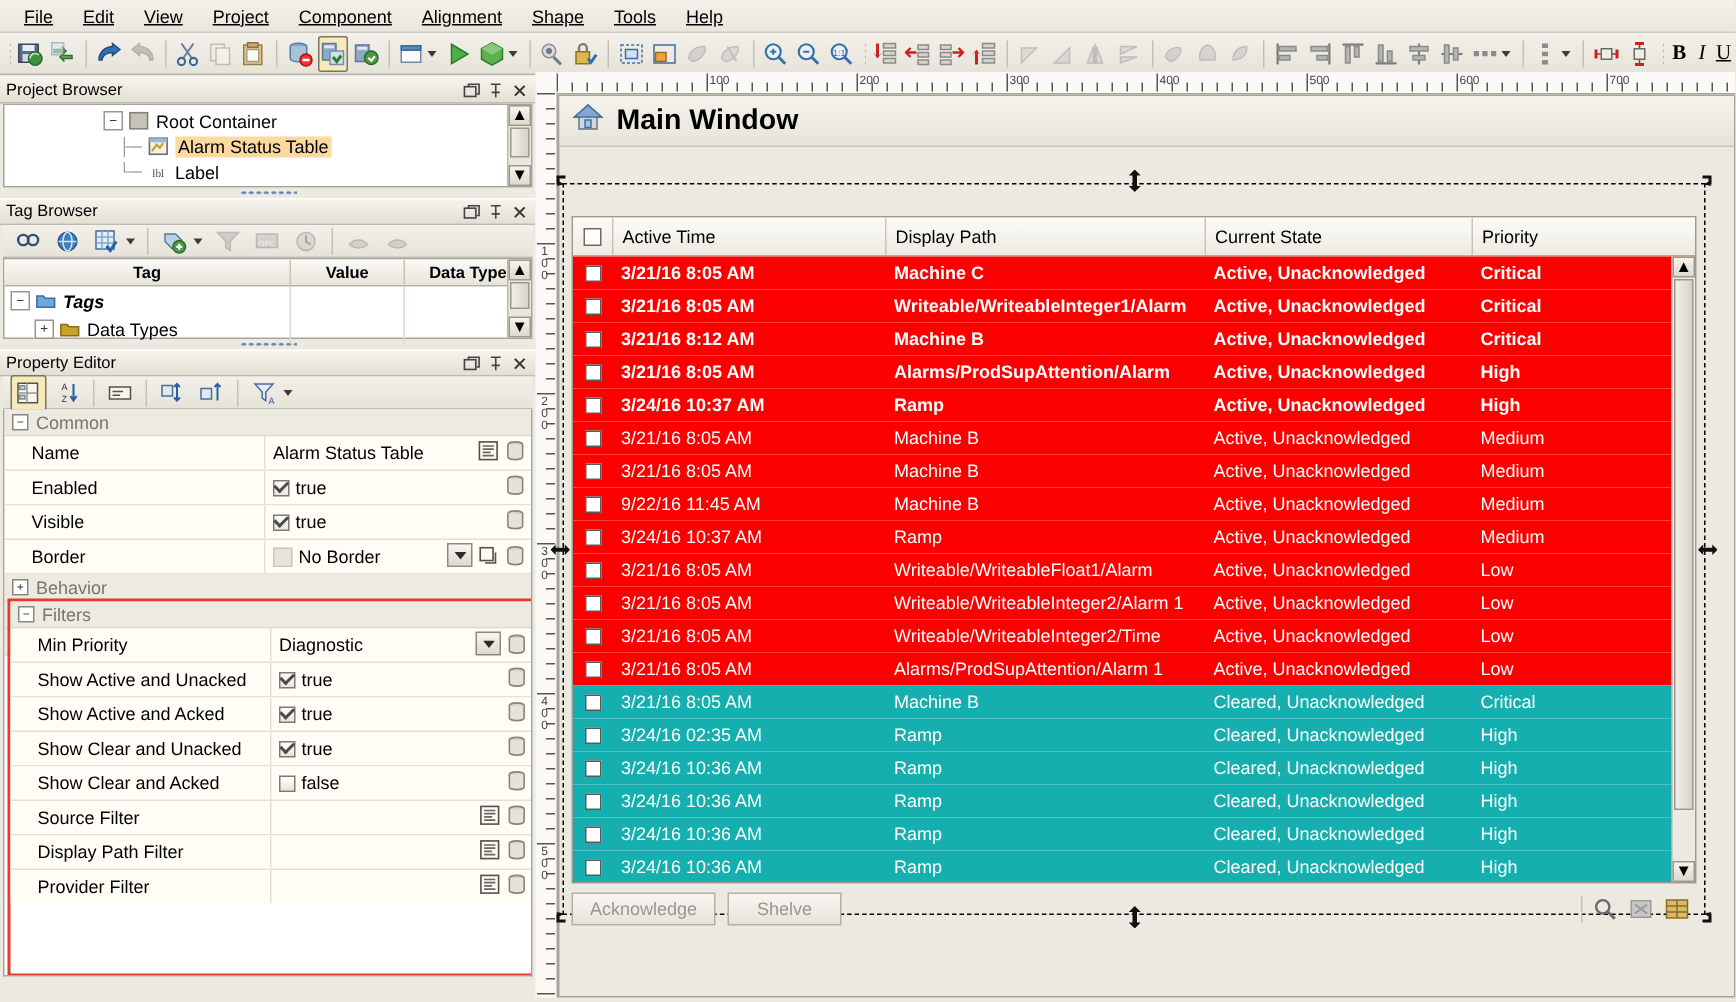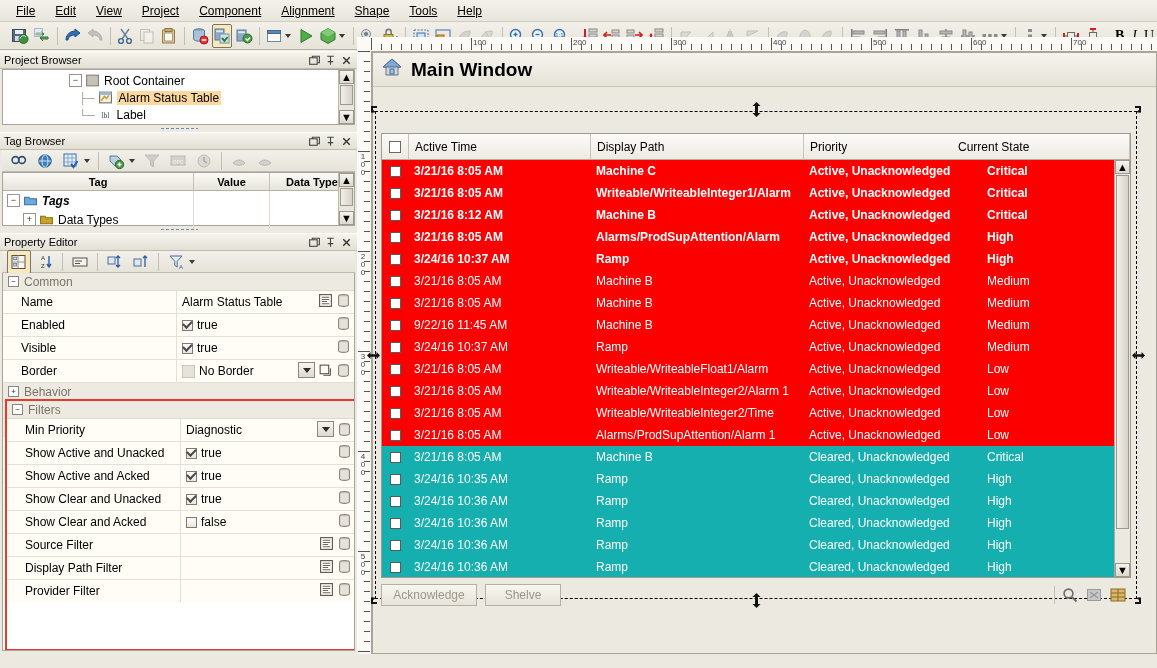--- a/index.html
+++ b/index.html
@@ -93,21 +93,21 @@
   .chk.on::after{content:"";width:7px;height:4px;border-left:2px solid #4a4a4a;border-bottom:2px solid #4a4a4a;
     transform:rotate(-45deg) translate(1px,-1px);}
   .pbtns{position:absolute;right:3px;top:2px;display:flex;align-items:center;gap:3px;}
   .ddbtn{width:17px;height:16px;background:linear-gradient(#f7f5ef,#ddd9cf);border:1px solid #8d887d;
     display:flex;align-items:center;justify-content:center;box-sizing:border-box;}
   .swatch{width:11px;height:11px;background:#e6e3da;border:1px solid #cac6bb;}
 
   .filters-box{position:absolute;left:2px;top:0;width:352px;border:2px solid #e8392b;box-sizing:border-box;}
 
   
-  .canvas{position:absolute;left:357px;top:37px;width:800px;height:617px;background:#ece9e0;}
+  .canvas{position:absolute;left:357px;top:48px;width:800px;height:617px;background:#ece9e0;}
   .hruler{position:absolute;left:14px;top:0;right:0;height:14px;background:#fbfaf6;border-bottom:1px solid #a9a49a;overflow:hidden;}
   .vruler{position:absolute;left:0;top:14px;width:14px;bottom:0;background:#fbfaf6;border-right:1px solid #a9a49a;overflow:hidden;}
   .corner{position:absolute;left:0;top:0;width:14px;height:14px;background:#fbfaf6;border-right:1px solid #a9a49a;border-bottom:1px solid #a9a49a;}
   .tick{position:absolute;background:#555;}
   .rlabel{position:absolute;font-size:8px;color:#444;line-height:8px;font-family:"Liberation Sans",sans-serif;}
   .vlabel{position:absolute;font-size:8px;color:#444;width:8px;line-height:8px;word-break:break-all;text-align:center;}
 
   .winframe{position:absolute;left:15px;top:15px;right:0;bottom:0;background:#ece9e0;border:1px solid #a9a49a;}
   .wintitle{height:34px;background:linear-gradient(#f5f3ec,#e6e3d9);border-bottom:1px solid #c7c3b8;
     display:flex;align-items:center;padding-left:8px;box-sizing:border-box;gap:8px;}
@@ -1183,22 +1183,22 @@
       </div>
     </div>
 
     <div class="atable">
       <div class="ahead">
         <div class="hchk">
             <span class="hbox"></span>
           </div>
         <div class="hcell" style="width:182px;">Active Time</div>
         <div class="hcell" style="width:213px;">Display Path</div>
+        <div class="hcell" style="width:178px;">Current State</div>
         <div class="hcell" style="flex:1;border-right:none;">Priority</div>
-        <div class="hcell" style="width:178px;">Current State</div>
       </div>
       <div id="alarm-rows">
           <div class="arow red bold">
             <div class="cchk">
               <span class="abox"></span>
             </div>
             <div class="c" style="width:182px">3/21/16 8:05 AM</div>
             <div class="c" style="width:213px">Machine C</div>
             <div class="c" style="width:178px">Active, Unacknowledged</div>
             <div class="c" style="flex:1">Critical</div>
@@ -1317,21 +1317,21 @@
             </div>
             <div class="c" style="width:182px">3/21/16 8:05 AM</div>
             <div class="c" style="width:213px">Machine B</div>
             <div class="c" style="width:178px">Cleared, Unacknowledged</div>
             <div class="c" style="flex:1">Critical</div>
           </div>
           <div class="arow teal">
             <div class="cchk">
               <span class="abox"></span>
             </div>
-            <div class="c" style="width:182px">3/24/16 10:35 AM</div>
+            <div class="c" style="width:182px">3/24/16 02:35 AM</div>
             <div class="c" style="width:213px">Ramp</div>
             <div class="c" style="width:178px">Cleared, Unacknowledged</div>
             <div class="c" style="flex:1">High</div>
           </div>
           <div class="arow teal">
             <div class="cchk">
               <span class="abox"></span>
             </div>
             <div class="c" style="width:182px">3/24/16 10:36 AM</div>
             <div class="c" style="width:213px">Ramp</div>

